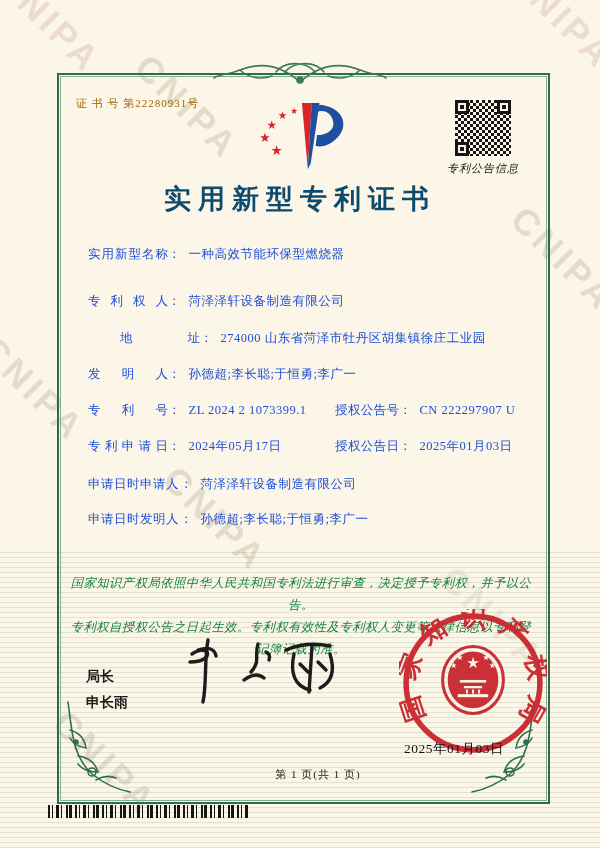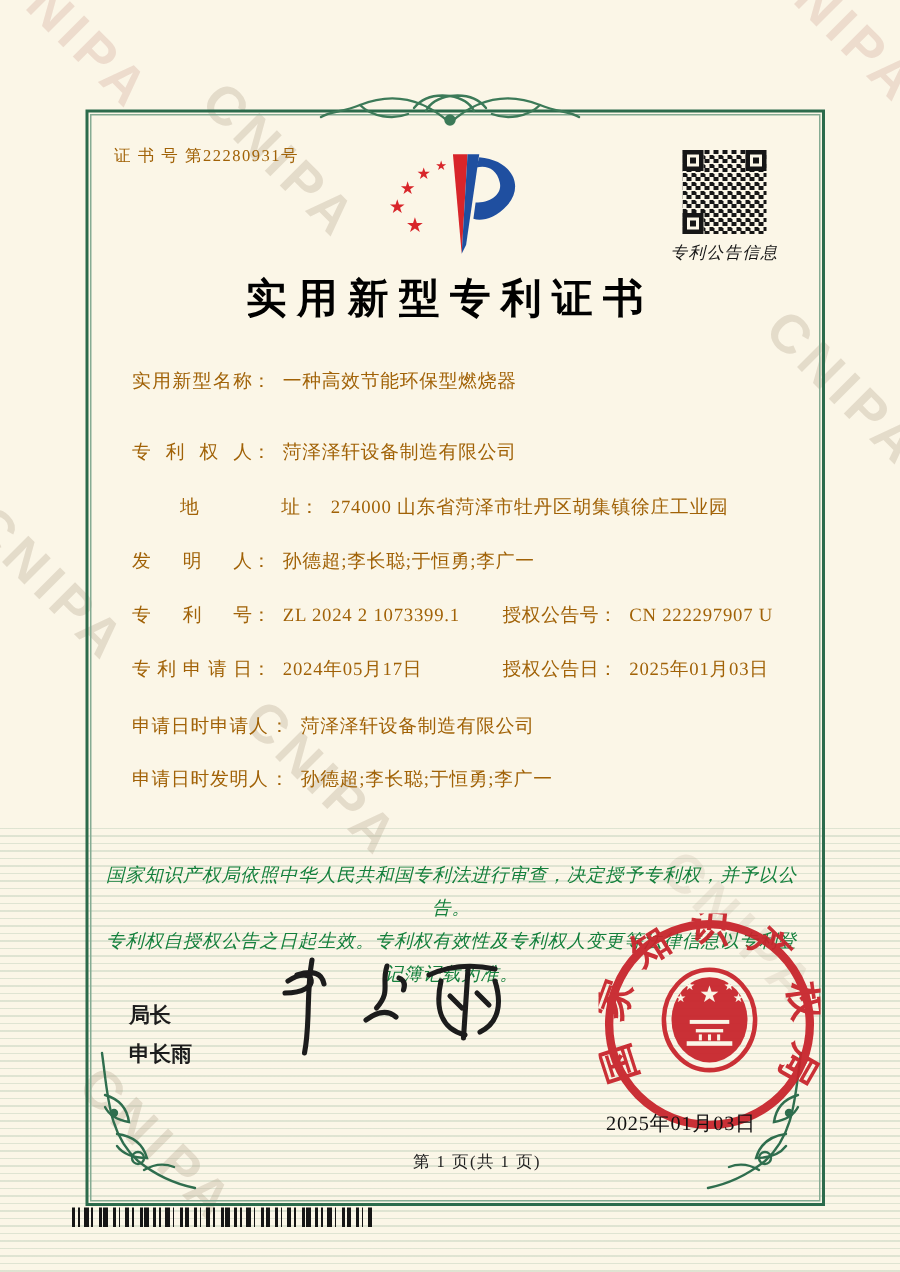--- a/index.html
+++ b/index.html
@@ -37,24 +37,24 @@
   .logo{position:absolute;left:250px;top:99px;width:100px;height:78px;z-index:4;}
   .qr{position:absolute;left:455px;top:100px;width:56px;height:56px;z-index:4;background:
       repeating-conic-gradient(#161616 0% 25%, #fbf6e7 0% 50%);background-size:6px 6px;}
   .qr .finder{position:absolute;width:14px;height:14px;background:#fbf6e7;border:3px solid #161616;box-sizing:border-box;}
   .qr .f-tl{left:0;top:0;} .qr .f-tr{right:0;top:0;} .qr .f-bl{left:0;bottom:0;}
   .qr .finder::after{content:"";position:absolute;left:2px;top:2px;width:4px;height:4px;background:#161616;}
   .qr-label{position:absolute;left:438px;top:161px;width:90px;z-index:4;text-align:center;
       font-size:11px;font-style:italic;letter-spacing:1px;color:#161616;}
 
   .title{position:absolute;left:0;top:181px;width:600px;z-index:4;text-align:center;
-      font-size:27px;font-weight:bold;letter-spacing:7px;color:#000000;}
-
-  
-  .row{position:absolute;left:88px;z-index:4;font-size:12.5px;color:#a16207;white-space:nowrap;}
+      font-size:27px;font-weight:bold;letter-spacing:7px;color:#0c4a6e;}
+
+  
+  .row{position:absolute;left:88px;z-index:4;font-size:12.5px;color:#1d4ed8;white-space:nowrap;}
   .flabel{display:inline-block;width:80px;text-align:justify;text-align-last:justify;}
   .flabel-wide{display:inline-block;width:92px;letter-spacing:0.5px;}
   .colon{display:inline-block;margin-right:8px;}
   .fvalue{letter-spacing:0.5px;}
   .r1{top:246px;} .r2{top:293px;} .r3{top:330px;margin-left:32px;} .r4{top:366px;}
   .r5{top:402px;} .r6{top:438px;} .r7{top:476px;} .r8{top:511px;}
   .col2{position:absolute;left:247px;top:0;}
   .col2 .flabel{width:64px;}
 
   

